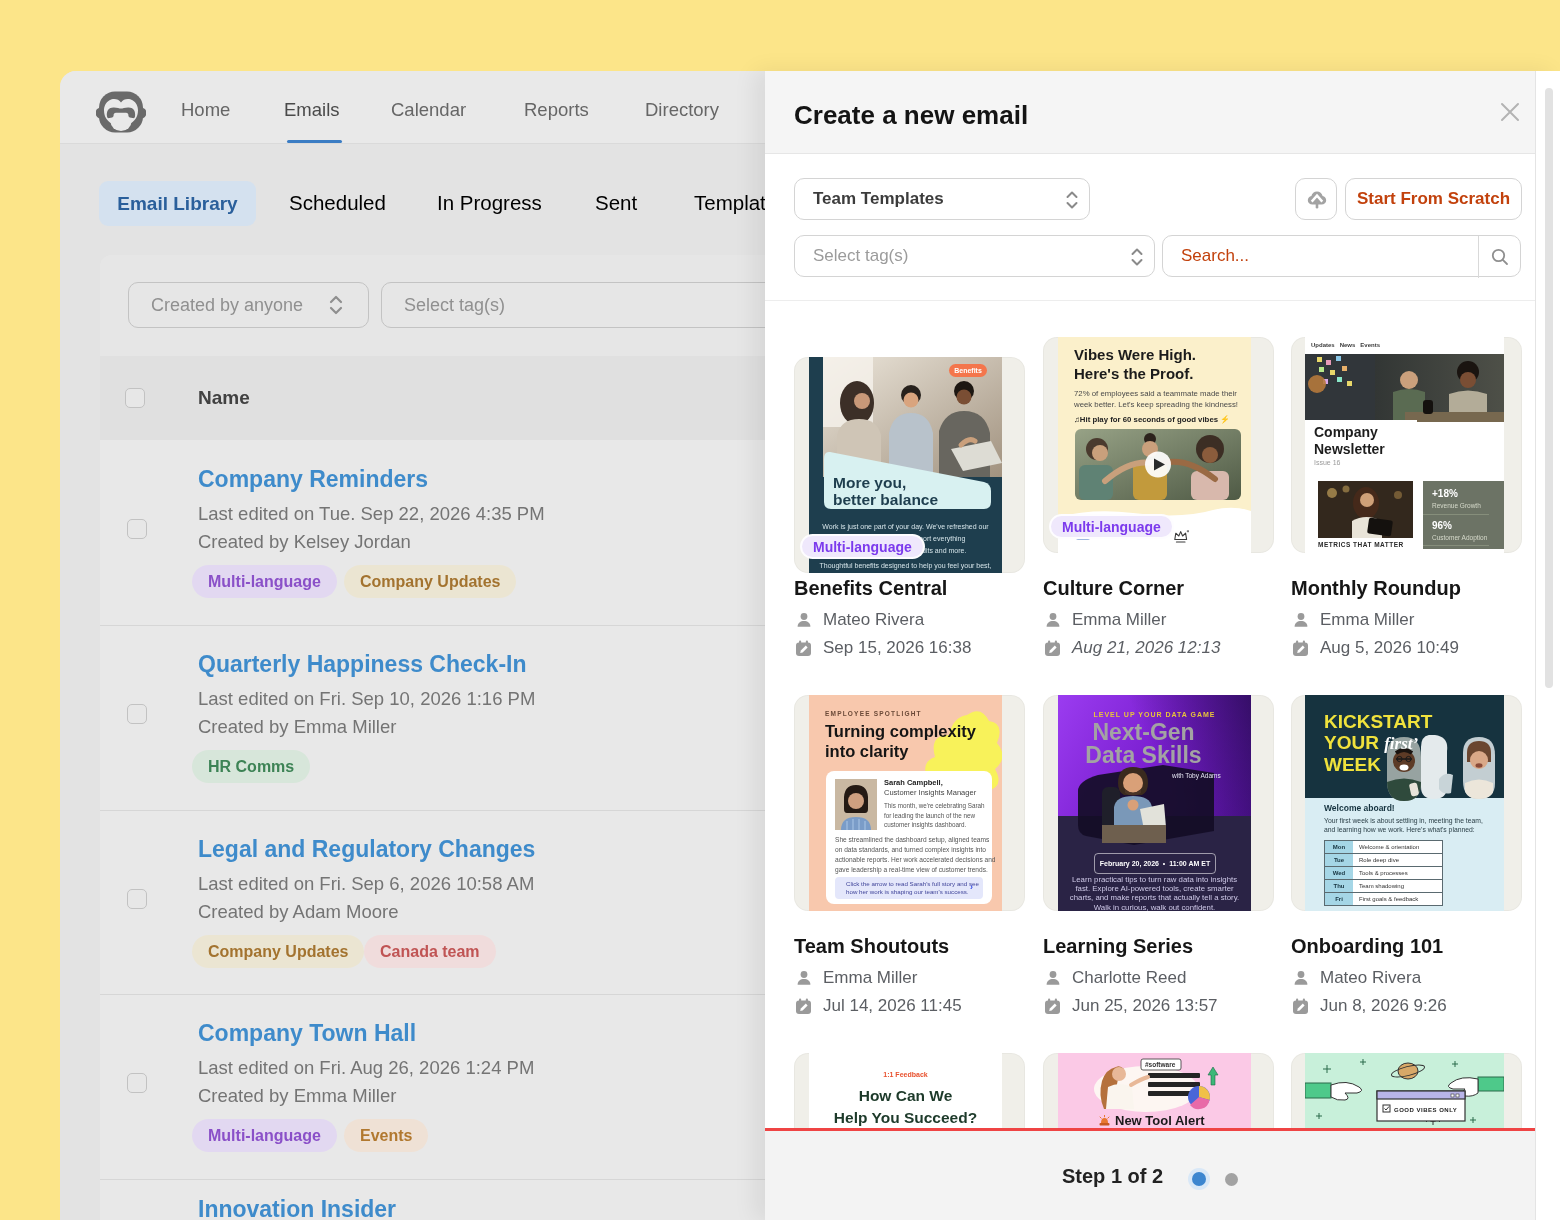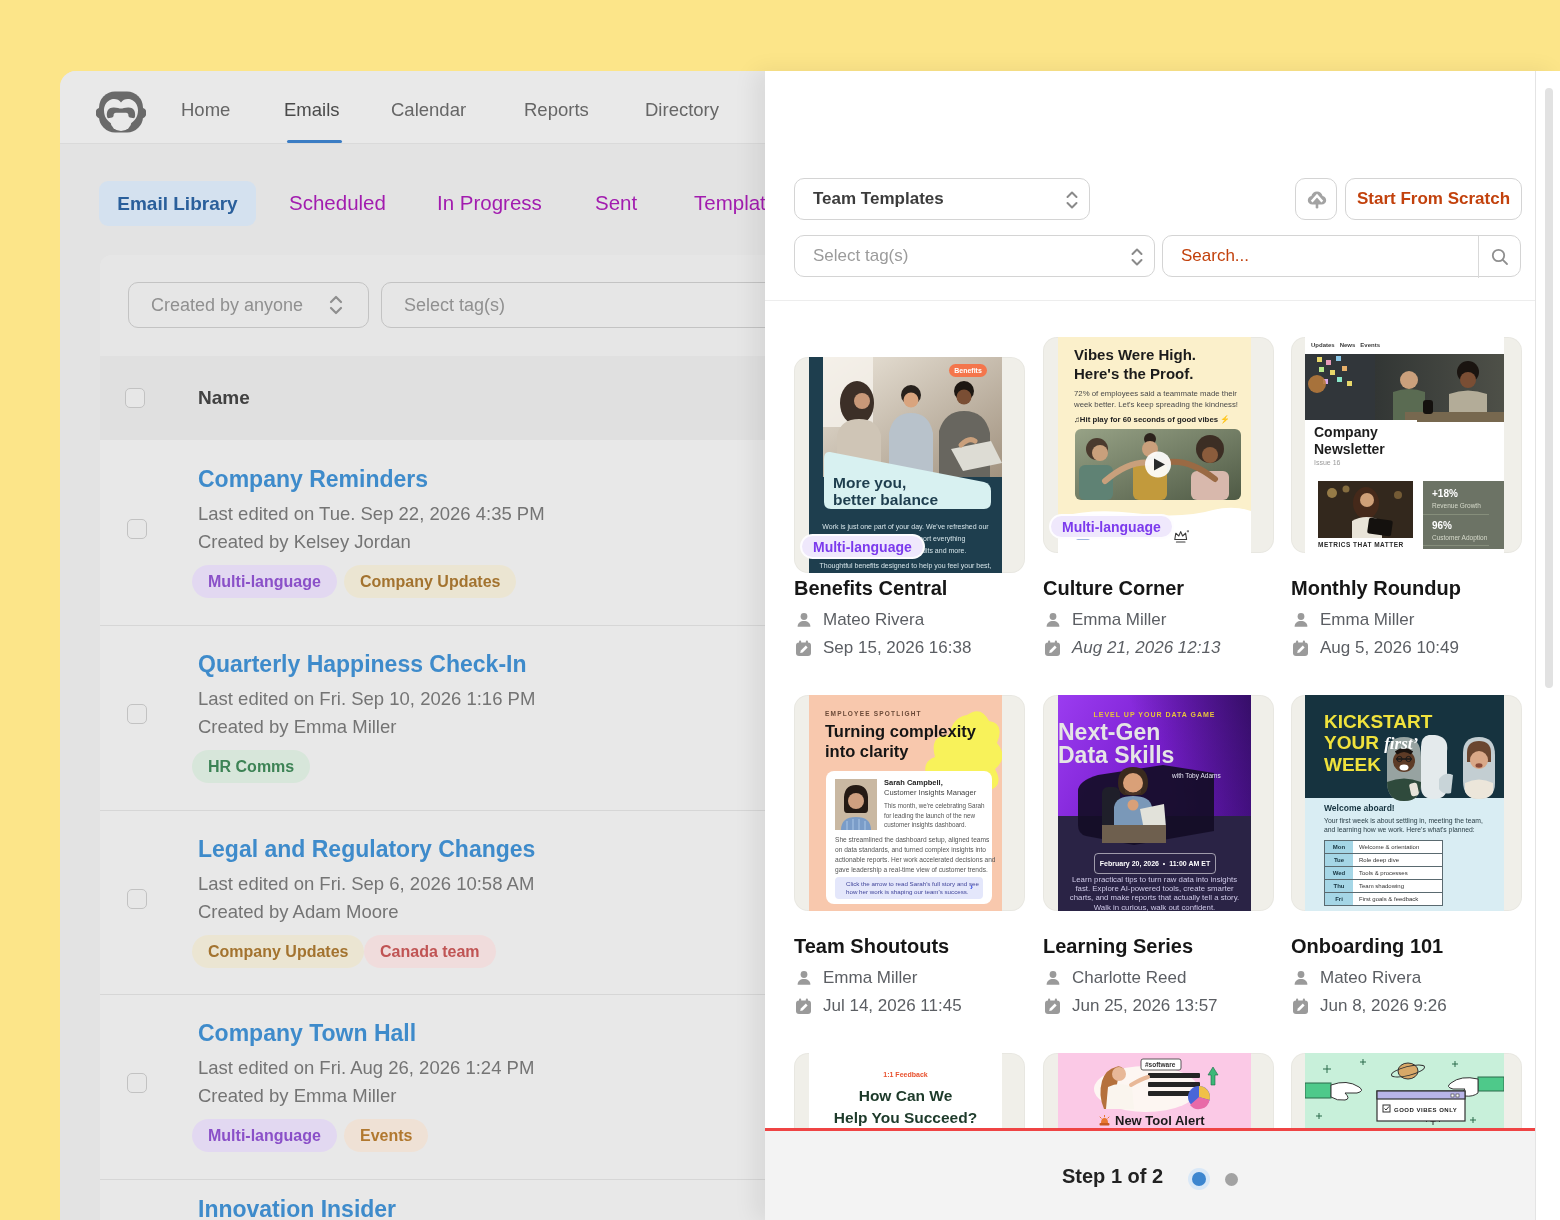--- a/index.html
+++ b/index.html
@@ -8,21 +8,21 @@
 #page { position:relative; width:1560px; height:1220px; overflow:hidden; }
 .abs { position:absolute; }
 
 
 #app { position:absolute; left:60px; top:71px; right:0; bottom:0; background:#e3e3e3; border-radius:16px 0 0 0; overflow:hidden; }
 #nav { position:absolute; left:0; top:0; right:0; height:73px; background:#e9e9e9; border-bottom:1px solid #dadada; }
 .navitem { position:absolute; top:28px; font-size:18.5px; color:#666; }
 .navitem.active { color:#4a4a4a; }
 #nav-underline { position:absolute; left:227px; top:69px; width:55px; height:3px; background:#3b7dc4; border-radius:2px; }
 .tabchip { position:absolute; left:39px; top:110px; width:157px; height:45px; background:#d4e1ef; border-radius:9px; color:#2a5f9b; font-weight:bold; font-size:19px; display:flex; align-items:center; justify-content:center; }
-.tab { position:absolute; top:120px; font-size:20.5px; color:#a21caf; }
+.tab { position:absolute; top:120px; font-size:20.5px; color:#000000; }
 #libcard { position:absolute; left:40px; top:184px; width:1020px; height:1000px; background:#e8e8e8; border-radius:12px; }
 #filterzone { position:absolute; left:0; top:0; width:100%; height:101px; background:#e6e6e6; border-radius:12px 12px 0 0; }
 #headband { position:absolute; left:0; top:101px; width:100%; height:84px; background:#e0e0e0; }
 .selL { position:absolute; height:46px; border:1.5px solid #c3c3c3; border-radius:10px; color:#909090; font-size:18px; display:flex; align-items:center; }
 .cb { position:absolute; width:20px; height:20px; border:1.5px solid #c2c2c2; border-radius:5px; background:#e7e7e7; }
 .rowtitle { position:absolute; left:98px; font-size:23px; font-weight:bold; color:#3e8bcb; }
 .rowmeta { position:absolute; left:98px; font-size:18.5px; color:#747474; }
 .rowdiv { position:absolute; left:0; width:100%; height:1px; background:#d6d6d6; }
 .pill { position:absolute; height:33px; border-radius:17px; font-size:16px; font-weight:bold; display:inline-flex; align-items:center; padding:0 16px; white-space:nowrap; }
 
@@ -115,20 +115,26 @@
       <div class="rowmeta" style="top:830px;">Created by Emma Miller</div>
       <div class="pill" style="left:92px; top:864px; background:#e2d8f1; color:#8a50c8;">Multi-language</div>
       <div class="pill" style="left:244px; top:864px; background:#efe1d5; color:#b1782f;">Events</div>
       <div class="rowdiv" style="top:924px;"></div>
 
       <div class="rowtitle" style="top:941px;">Innovation Insider</div>
     </div>
   </div>
 
   <div id="modal">
+    <div id="mhead">
+      <div id="mtitle">Create a new email</div>
+      <svg id="mclose" viewBox="0 0 22 22">
+        <path d="M3,3 L19,19 M19,3 L3,19" stroke="#b3b3b3" stroke-width="2" stroke-linecap="round"></path>
+      </svg>
+    </div>
     <div id="mcontrols">
 
       <div class="mctl" style="left:29px; top:107px; width:296px; height:42px;">
         <div class="mctl-text" style="padding-left:18px; font-weight:bold; color:#3c3c3c;">Team Templates</div>
         <svg class="abs" style="left:268px; top:10px;" width="18" height="22" viewBox="0 0 18 22">
           <path d="M4.5,8 L9,3.5 L13.5,8" fill="none" stroke="#8a8a8a" stroke-width="2" stroke-linejoin="round" stroke-linecap="round"></path>
           <path d="M4.5,14 L9,18.5 L13.5,14" fill="none" stroke="#8a8a8a" stroke-width="2" stroke-linejoin="round" stroke-linecap="round"></path>
         </svg>
       </div>
 
@@ -382,21 +388,21 @@
       <div class="cmeta" style="left:58px; top:925px;">Jul 14, 2026 11:45</div>
 
       <div class="thumb" style="left:278px; top:624px;">
         <div class="email" style="background:#2a2345;">
           <div class="abs" style="left:0; top:0; width:193px; height:121px; background:linear-gradient(120deg, #9b3cf0 0%, #7a1fd0 50%, #5a14a5 100%);"></div>
           <div class="abs" style="left:0; top:0; width:193px; height:121px; background:linear-gradient(245deg, rgba(18,6,48,0.6), rgba(18,6,48,0) 50%);"></div>
           <svg class="abs" style="left:20px; top:70px;" width="136" height="80" viewBox="0 0 136 80">
             <path d="M20,10 L85,0 L136,8 L136,66 L56,80 L8,71 Q0,69 0,60 L0,26 Q0,16 20,10 Z" fill="#140d26" opacity="0.92"></path>
           </svg>
           <div class="abs" style="left:0; top:16px; width:193px; text-align:center; font-size:7px; font-weight:bold; color:#e8c53a; letter-spacing:1px;">LEVEL UP YOUR DATA GAME</div>
-          <div class="abs" style="left:0; top:26px; width:171px; font-size:23px; line-height:23px; font-weight:bold; color:#e5e5e5;">Next-Gen<br>Data Skills</div>
+          <div class="abs" style="left:0; top:26px; width:171px; text-align:center; font-size:23px; line-height:23px; font-weight:bold; color:#a3a3a3;">Next-Gen<br>Data Skills</div>
           <svg class="abs" style="left:44px; top:70px;" width="64" height="78" viewBox="0 0 64 78">
             <rect x="0" y="22" width="18" height="44" rx="6" fill="#1f1f2a"></rect>
             <path d="M16,18 Q16,2 31,2 Q46,2 46,18 Q46,27 40,30 L22,30 Q16,27 16,18 Z" fill="#3a2a1e"></path>
             <circle cx="31" cy="18" r="10" fill="#d9a078"></circle>
             <path d="M23,24 Q31,31 39,24 L39,28 Q31,33 23,28 Z" fill="#4a3426"></path>
             <path d="M12,42 Q14,31 31,31 Q48,31 50,42 L50,60 L12,60 Z" fill="#7a98b8"></path>
             <circle cx="31" cy="40" r="5.5" fill="#d9a078"></circle>
             <path d="M38,44 L62,39 L64,62 L42,65 Z" fill="#e2e2da"></path>
             <rect x="0" y="60" width="64" height="18" fill="#6e5f4e"></rect>
           </svg>

